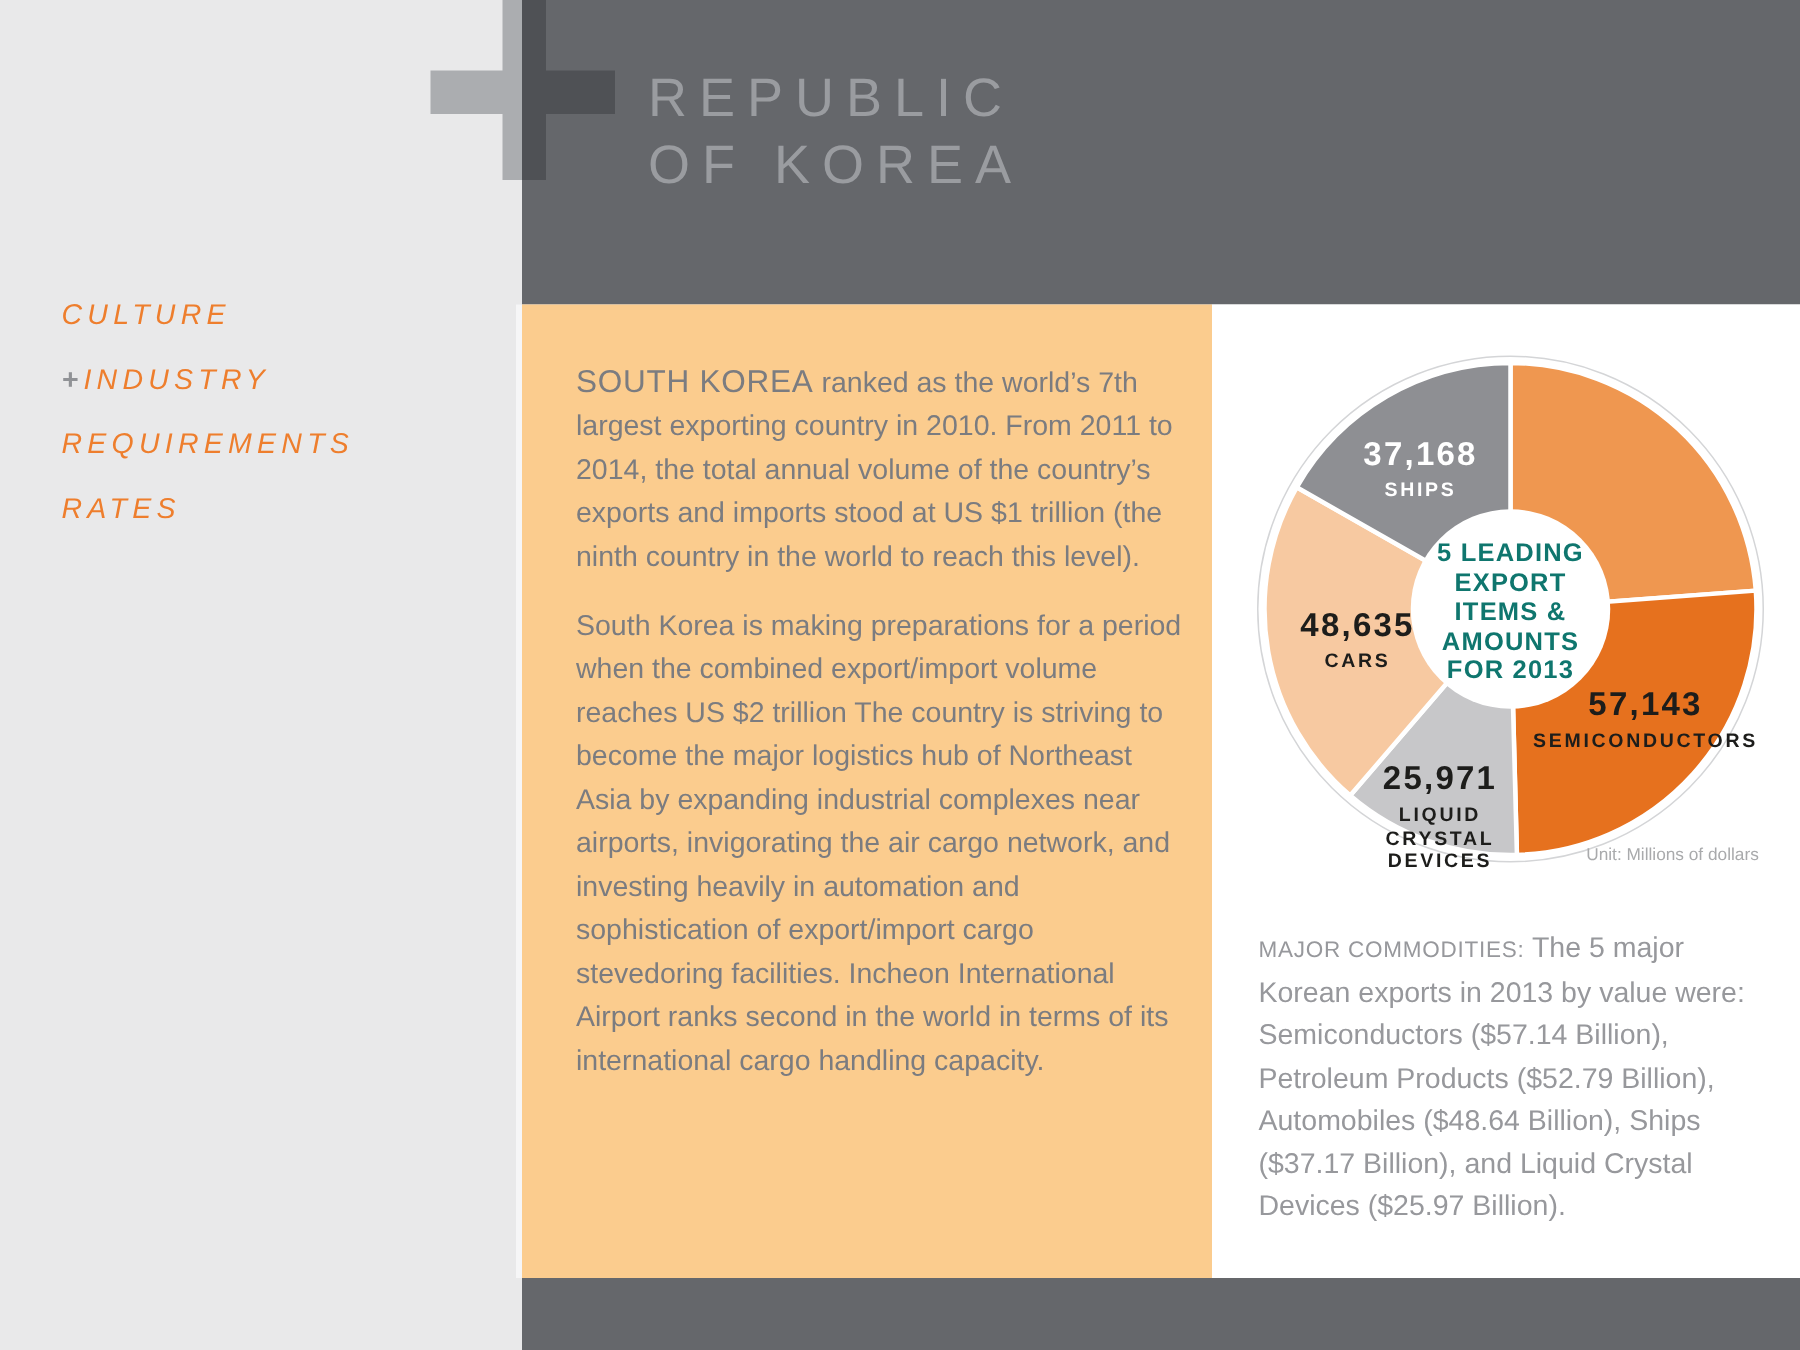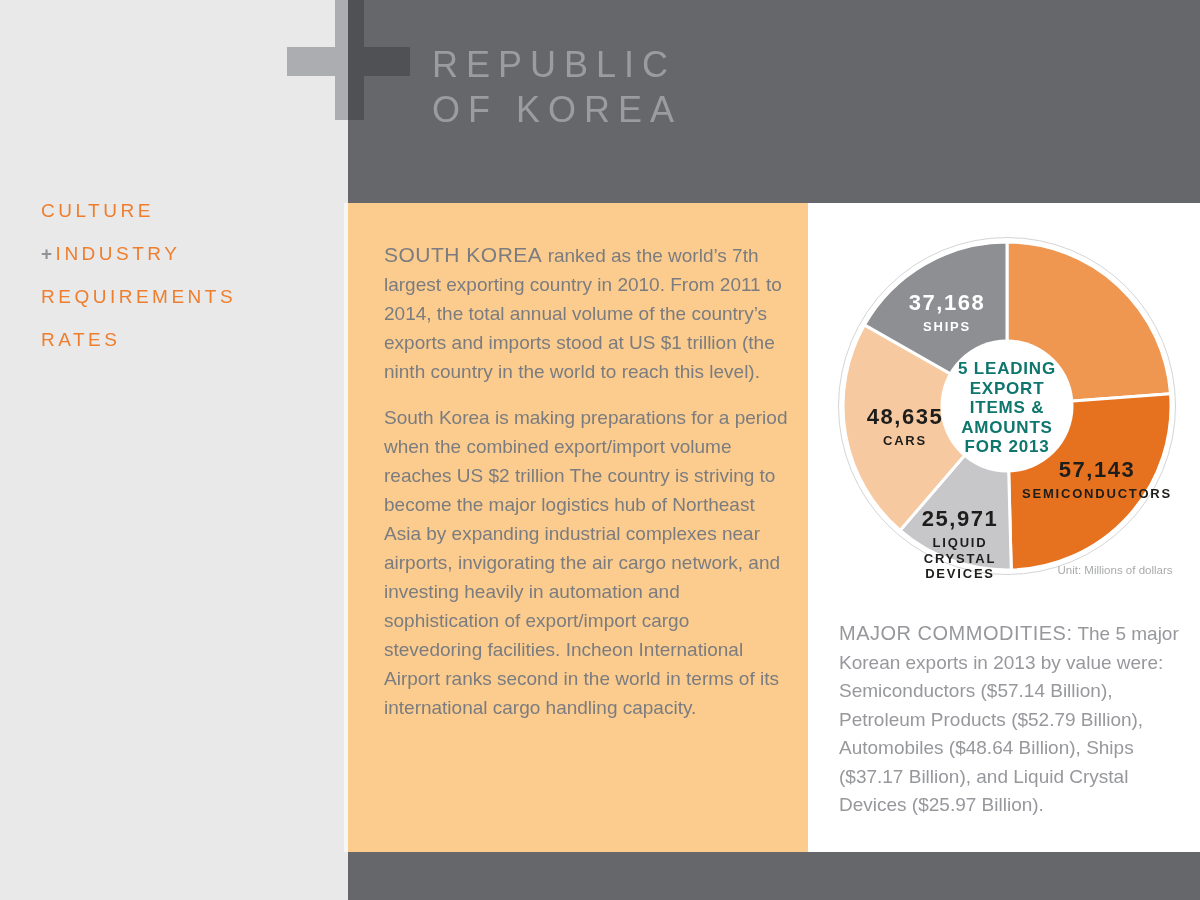--- a/index.html
+++ b/index.html
@@ -17,35 +17,35 @@
   
   .plus-v{position:absolute;left:335px;top:0;width:29px;height:120px;
           background:linear-gradient(90deg,#abadb0 0,#abadb0 13px,#4f5155 13px,#4f5155 29px);}
   .plus-h{position:absolute;left:287px;top:47px;width:123px;height:29px;
           background:linear-gradient(90deg,#abadb0 0,#abadb0 61px,#4f5155 61px,#4f5155 123px);}
 
   .page-title{position:absolute;left:432px;top:42px;color:#9a9ca0;font-size:36px;
               line-height:45px;letter-spacing:8px;font-weight:400;}
 
   
-  .nav{position:absolute;left:41px;top:200px;}
+  .nav{position:absolute;left:41px;top:200px;font-style:italic;}
   .nav-item{color:#ee7e2d;font-size:19px;letter-spacing:3.5px;height:22px;
             margin-bottom:21px;cursor:pointer;white-space:nowrap;}
   .nav-plus{color:#909296;font-weight:bold;}
 
   
   .article{position:absolute;left:384px;top:240px;width:406px;color:#7b7c80;
            font-size:19px;line-height:29px;}
   .article p{margin:0 0 17px 0;}
   .lead-caps{font-size:21px;letter-spacing:0.5px;margin-top:36px;}
 
   
   .commodities{position:absolute;left:839px;top:619px;width:347px;color:#97989c;
                font-size:19px;line-height:28.5px;}
-  .commodities .lead-caps{font-size:20px;}
+  .commodities .lead-caps{font-size:15px;}
 
   
   .chart{position:absolute;left:817px;top:216px;width:380px;height:380px;}
   .chart svg{position:absolute;left:0;top:0;}
   .slice-label{position:absolute;transform:translate(-50%,-50%);text-align:center;pointer-events:none;}
   .slice-value{display:block;font-size:22px;font-weight:bold;letter-spacing:1.5px;}
   .slice-name{display:block;font-size:13px;font-weight:bold;letter-spacing:1.8px;
               line-height:15.5px;margin-top:3px;white-space:pre-line;}
   .center-label{position:absolute;left:190px;top:192px;transform:translate(-50%,-50%);
                 width:170px;text-align:center;color:#0f766e;font-weight:bold;font-size:17px;

